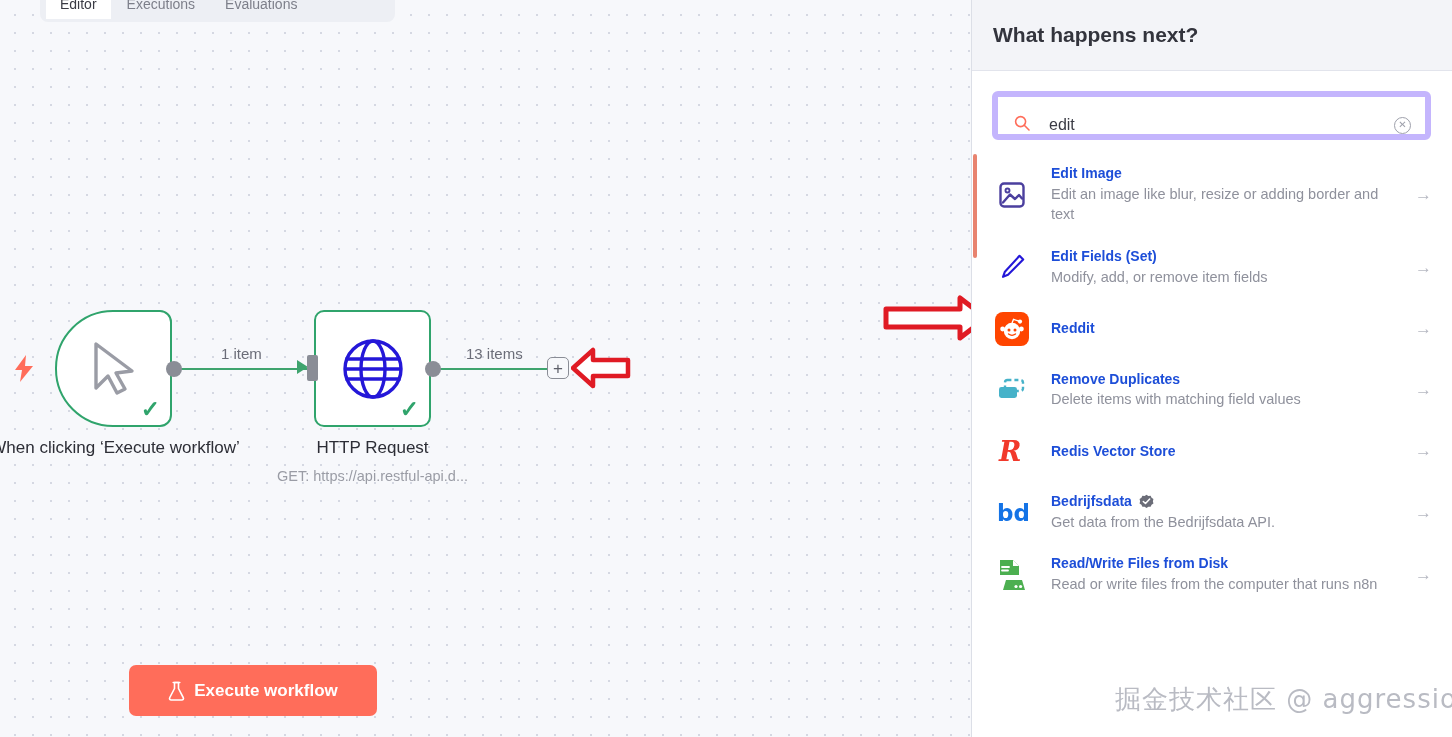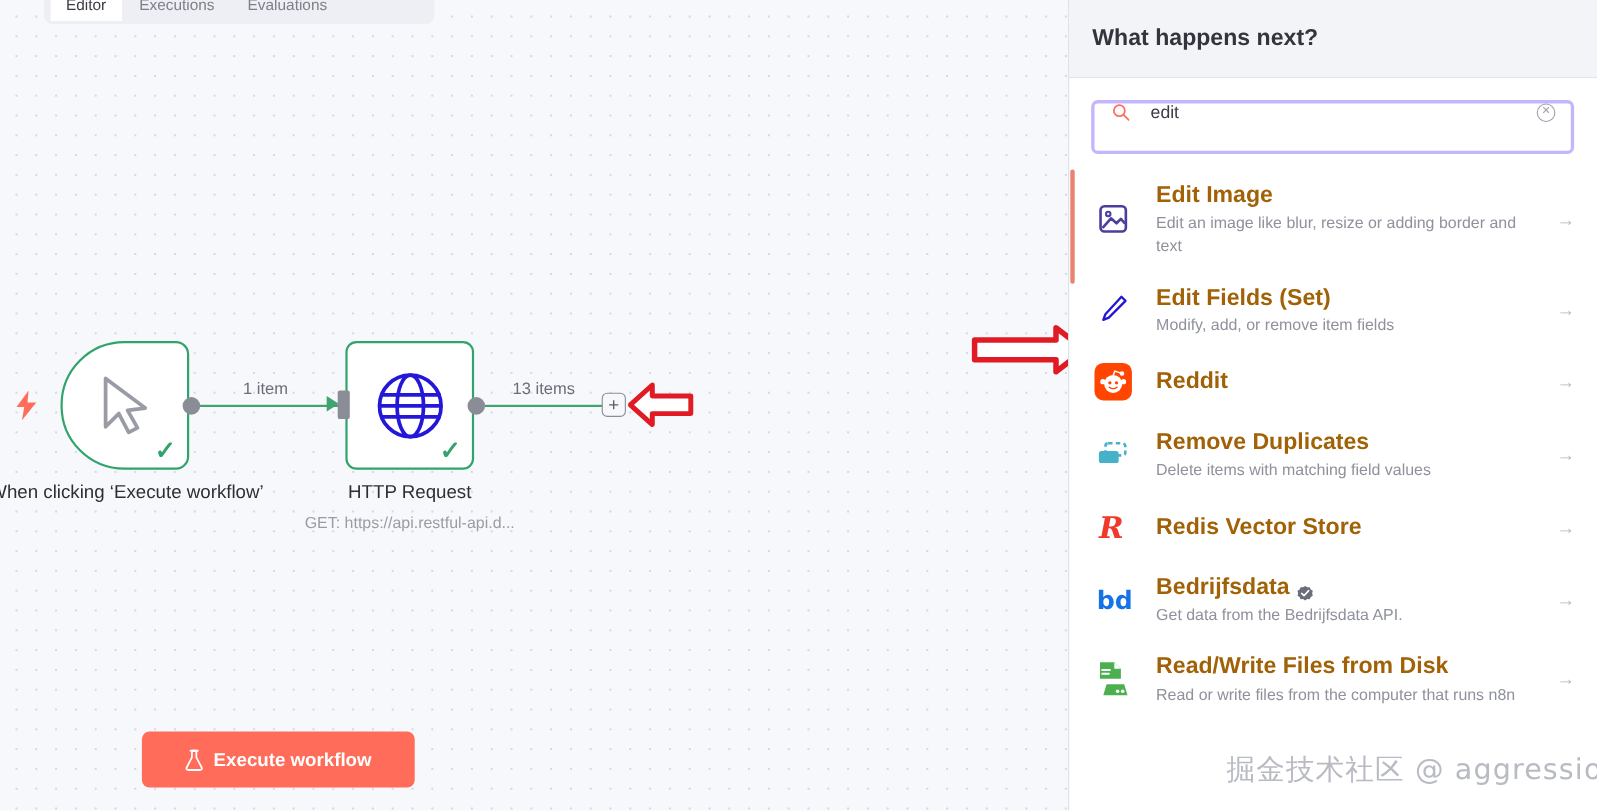--- a/index.html
+++ b/index.html
@@ -151,23 +151,23 @@
     padding-left: 21px;
   }
   .panel-header h1 {
     font-size: 21px; font-weight: bold; color: #33343d;
   }
   .search-wrap {
     padding: 20px 21px 0 20px;
   }
   .search-box {
     height: 49px;
-    border: 3px solid #c4b5fd;
+    border: 6px solid #c4b5fd;
     border-radius: 6px;
-    display: flex; align-items: flex-start;
+    display: flex; align-items: flex-end;
     padding: 0 14px 0 16px;
     background: #fff;
   }
   .search-icon { color: #ff6d5a; font-size: 16px; margin-right: 19px; line-height:1; }
   .search-input {
     flex: 1; border: none; outline: none;
     font-size: 16px; color: #3a3b44;
     font-family: "Liberation Sans", sans-serif;
     background: transparent;
   }
@@ -195,21 +195,21 @@
     cursor: pointer;
   }
   .row-icon {
     width: 38px; height: 38px;
     flex: 0 0 38px;
     display: flex; align-items: center; justify-content: center;
     margin-right: 20px;
   }
   .row-text { flex: 1; min-width: 0; padding-right: 10px; }
   .row-title {
-    font-size: 21px; font-weight: bold; color: #a16207;
+    font-size: 14px; font-weight: bold; color: #1d4ed8;
     line-height: 1.35;
     display: flex; align-items: center; gap: 7px;
   }
   .row-desc {
     font-size: 14.5px; color: #8f919c; line-height: 1.42;
     margin-top: 1px;
   }
   .row-chevron {
     color: #b6b8c2; font-size: 17px; line-height: 1;
     flex: 0 0 auto;

